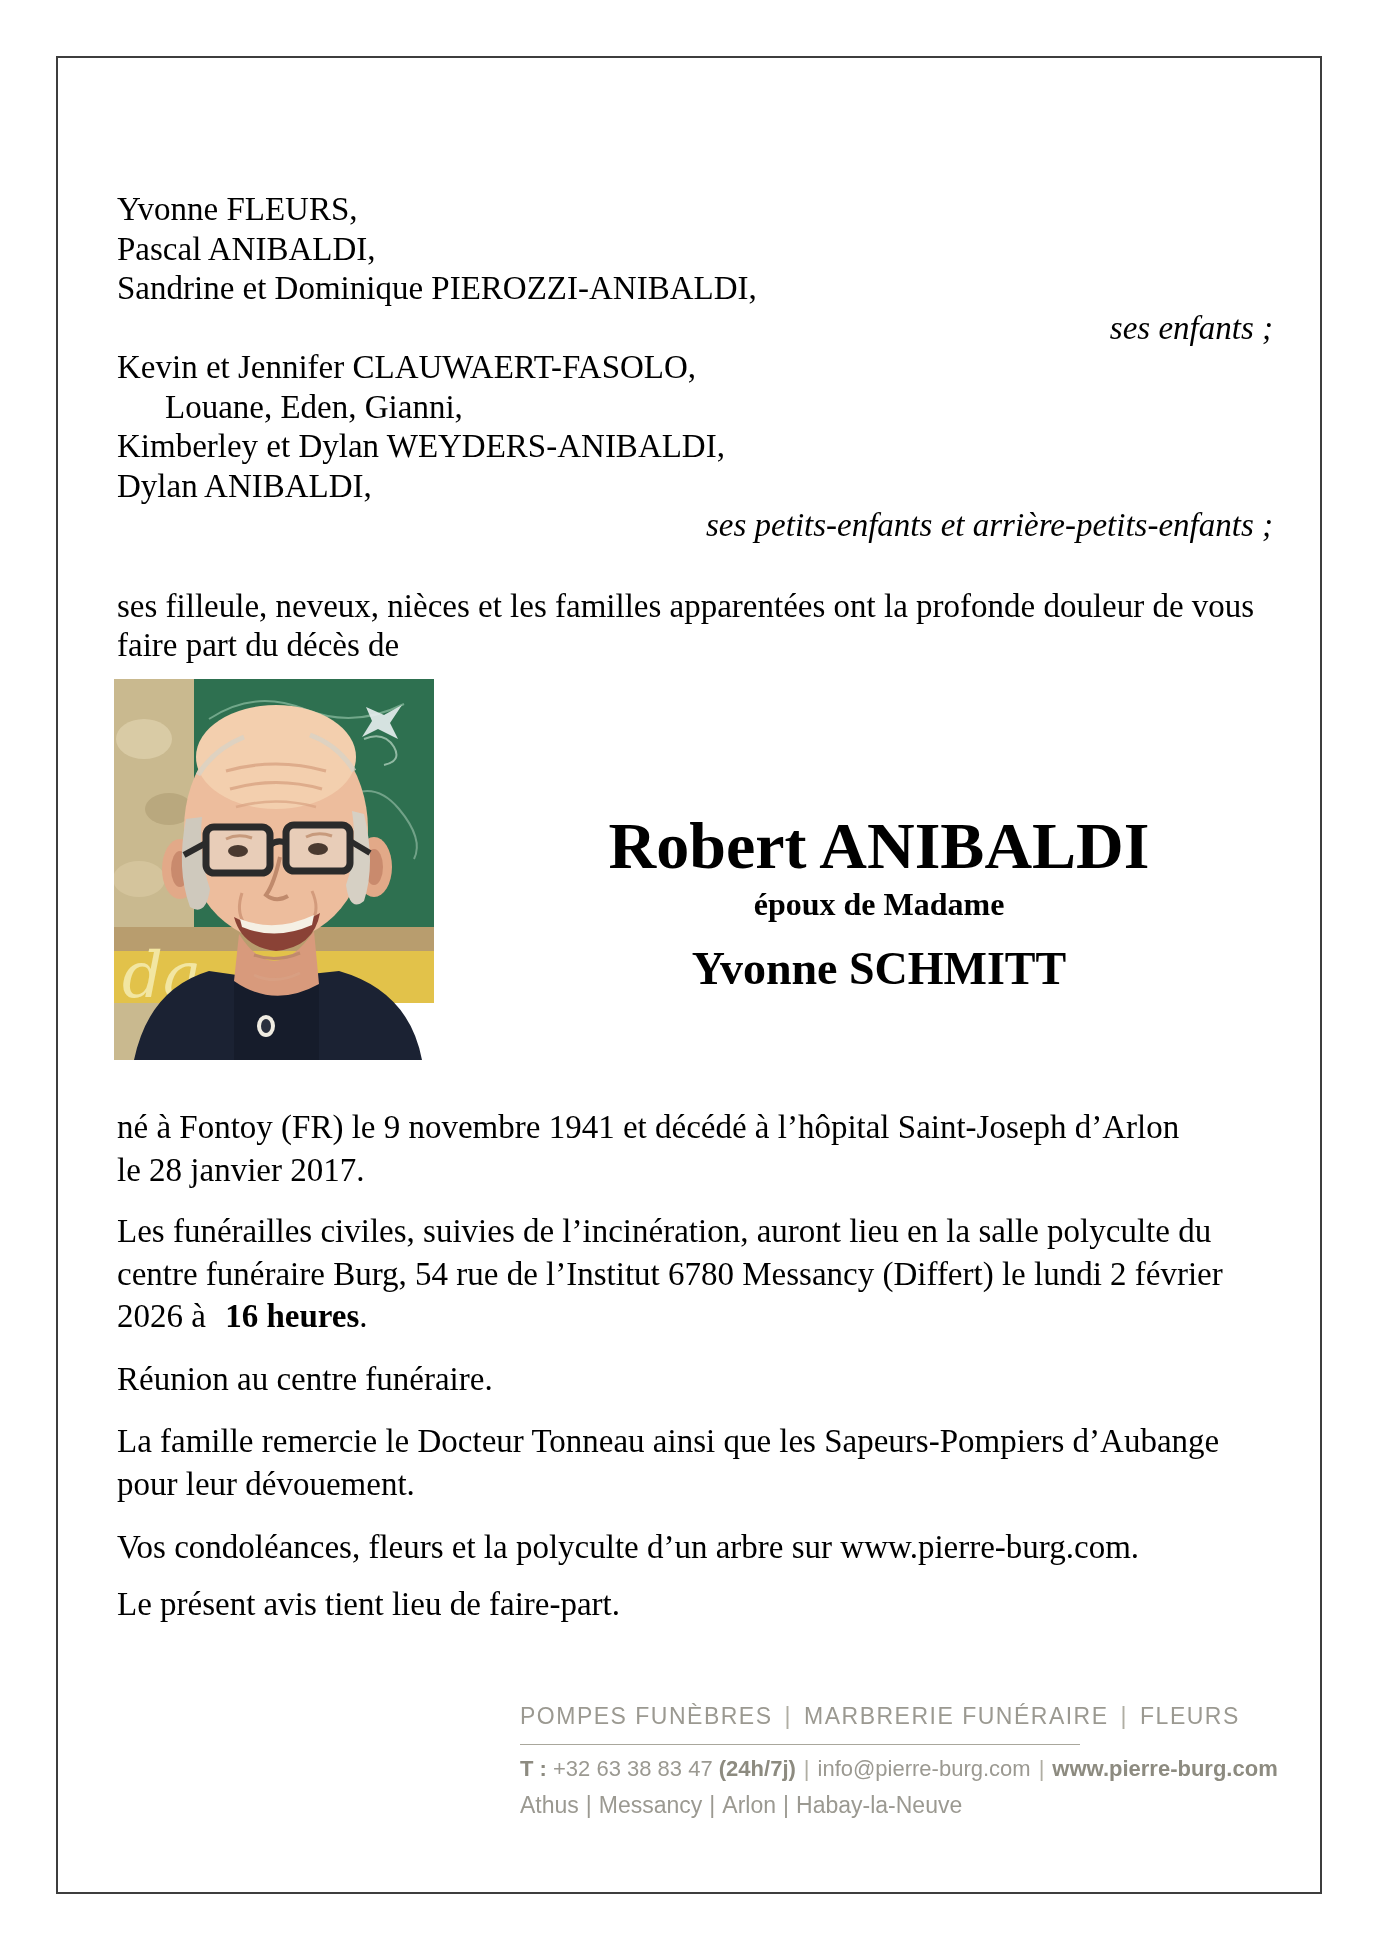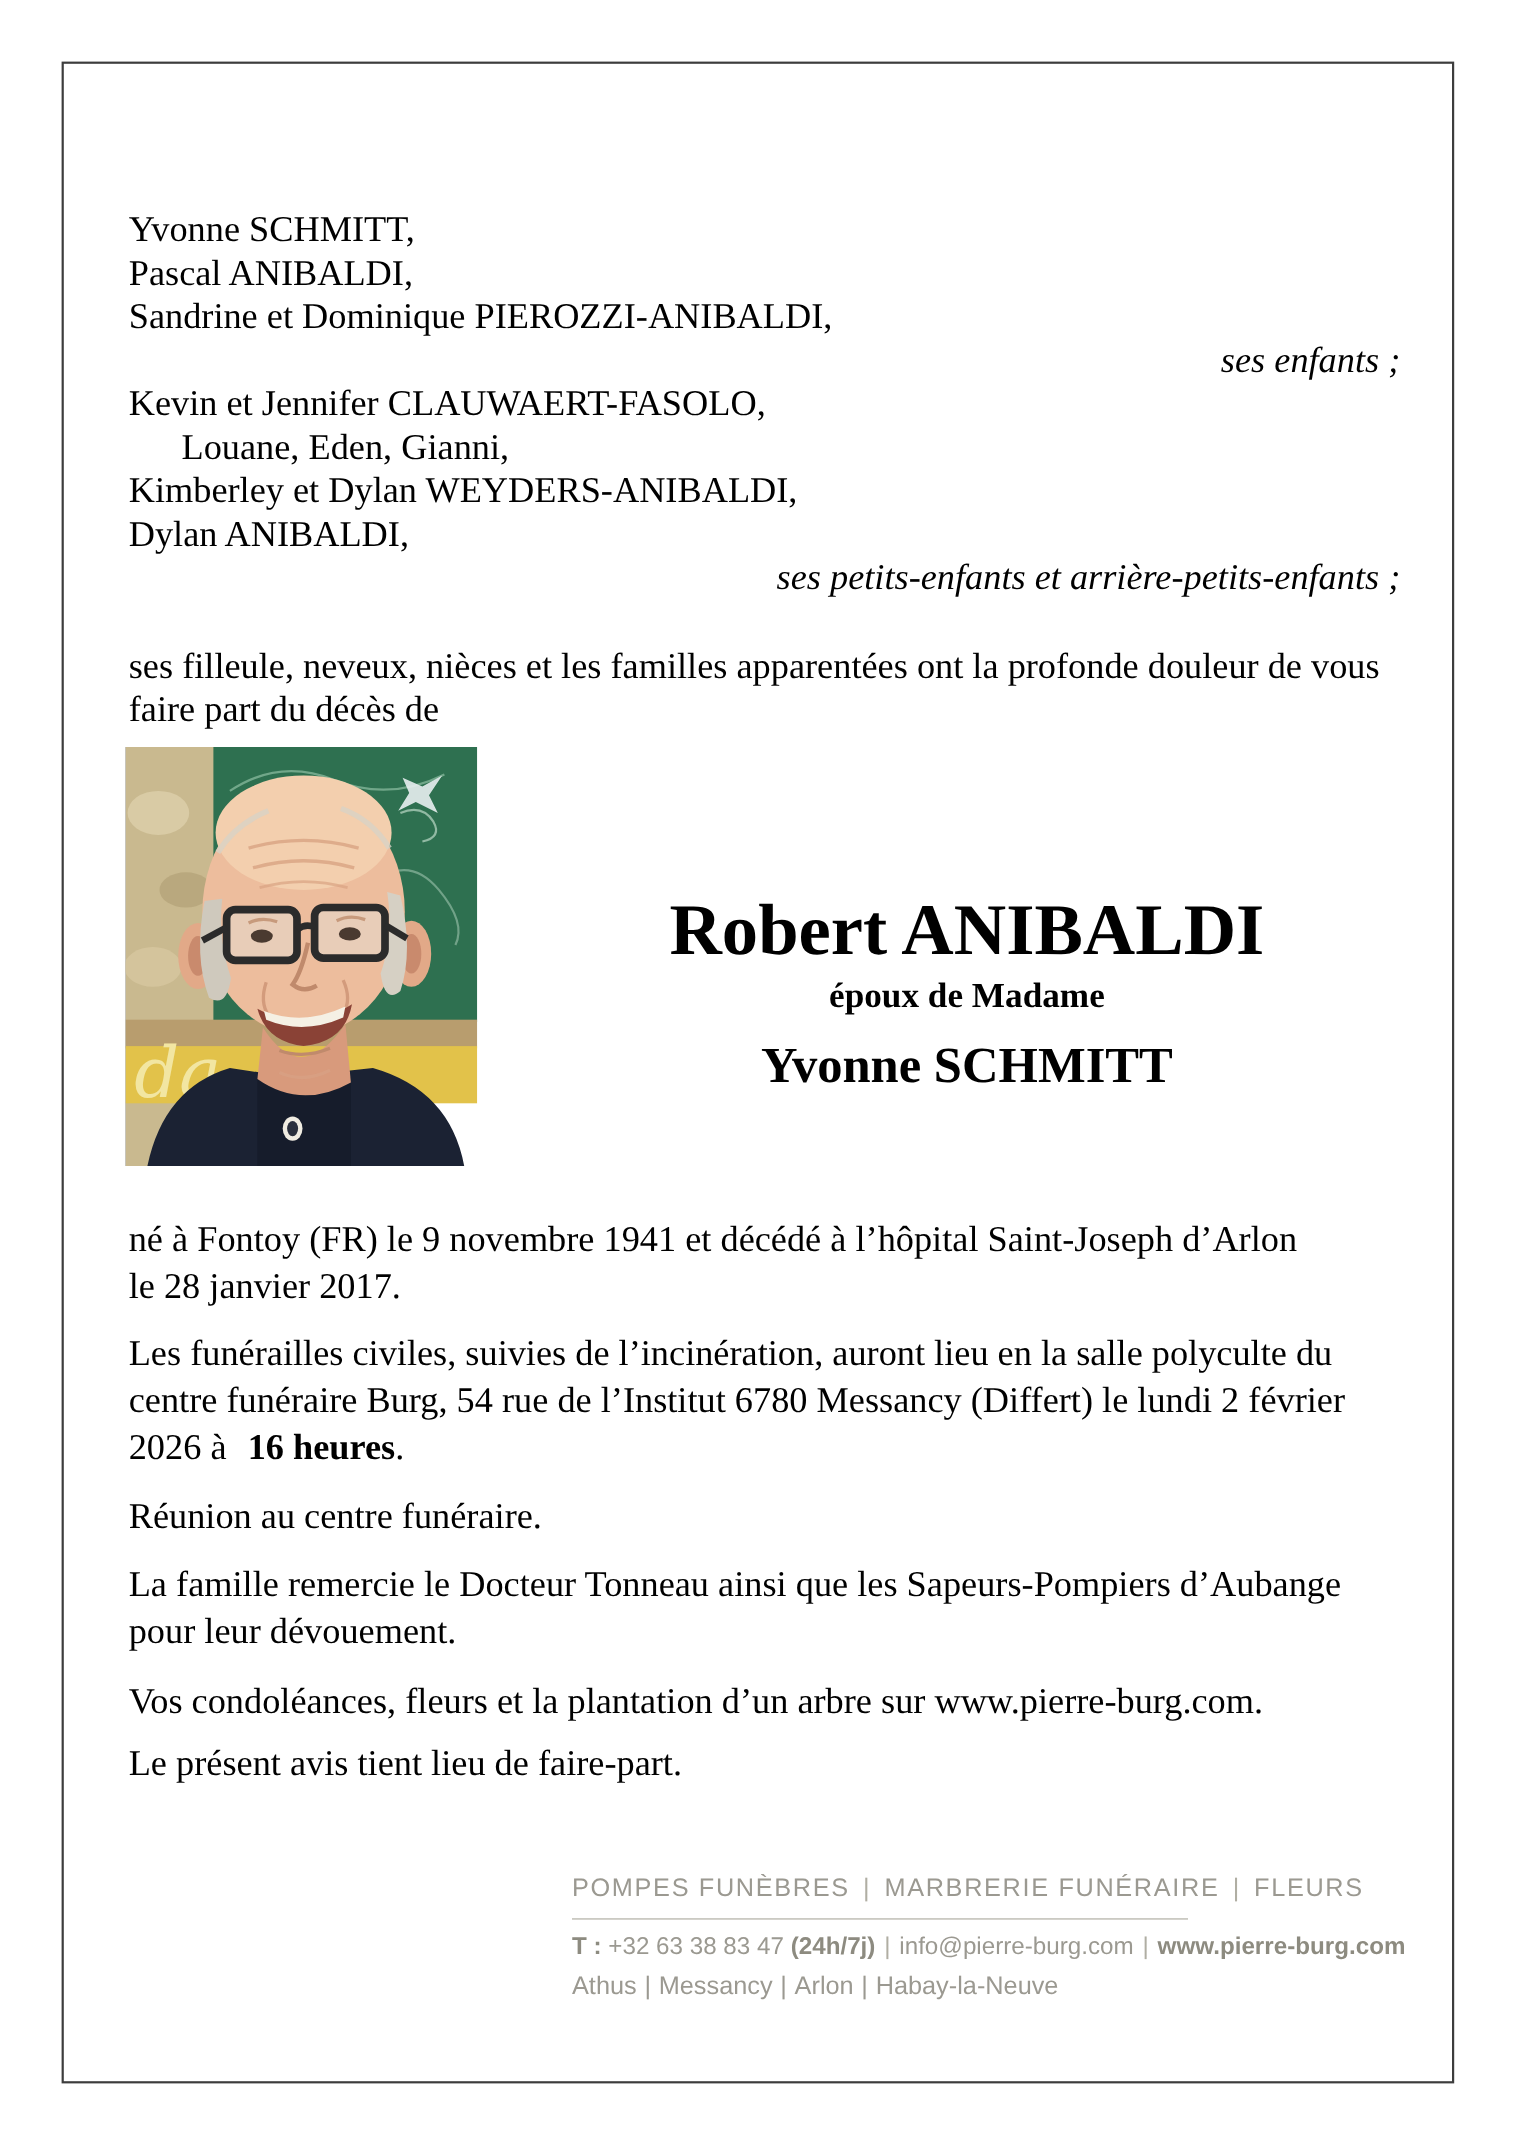--- a/index.html
+++ b/index.html
@@ -147,21 +147,21 @@
     white-space: nowrap;
   }
   .f-cities .pipe { padding: 0 7px; }
 </style>
 </head>
 <body>
 
 <div class="frame">
 
   <div class="family-block">
-    <div class="fline">Yvonne SCHMITT,</div>
+    <div class="fline">Yvonne FLEURS,</div>
     <div class="fline">Pascal ANIBALDI,</div>
     <div class="fline">Sandrine et Dominique PIEROZZI-ANIBALDI,</div>
     <div class="fline relation">ses enfants ;</div>
     <div class="fline">Kevin et Jennifer CLAUWAERT-FASOLO,</div>
     <div class="fline indent">Louane, Eden, Gianni,</div>
     <div class="fline">Kimberley et Dylan WEYDERS-ANIBALDI,</div>
     <div class="fline">Dylan ANIBALDI,</div>
     <div class="fline relation">ses petits-enfants et arrière-petits-enfants ;</div>
   </div>
 
@@ -256,21 +256,21 @@
     <div><span>2026 à </span><span class="b">16 heures</span><span>.</span></div>
   </div>
 
   <div class="para p-meeting">Réunion au centre funéraire.</div>
 
   <div class="para p-thanks">
     <div>La famille remercie le Docteur Tonneau ainsi que les Sapeurs-Pompiers d’Aubange</div>
     <div>pour leur dévouement.</div>
   </div>
 
-  <div class="para p-condol">Vos condoléances, fleurs et la plantation d’un arbre sur www.pierre-burg.com.</div>
+  <div class="para p-condol">Vos condoléances, fleurs et la polyculte d’un arbre sur www.pierre-burg.com.</div>
 
   <div class="para p-notice">Le présent avis tient lieu de faire-part.</div>
 
 
   <div class="footer-text f-services abs">
     <span>POMPES FUNÈBRES</span><span class="pipe">|</span><span>MARBRERIE FUNÉRAIRE</span><span class="pipe">|</span><span>FLEURS</span>
   </div>
 
   <div class="f-rule"></div>
 

